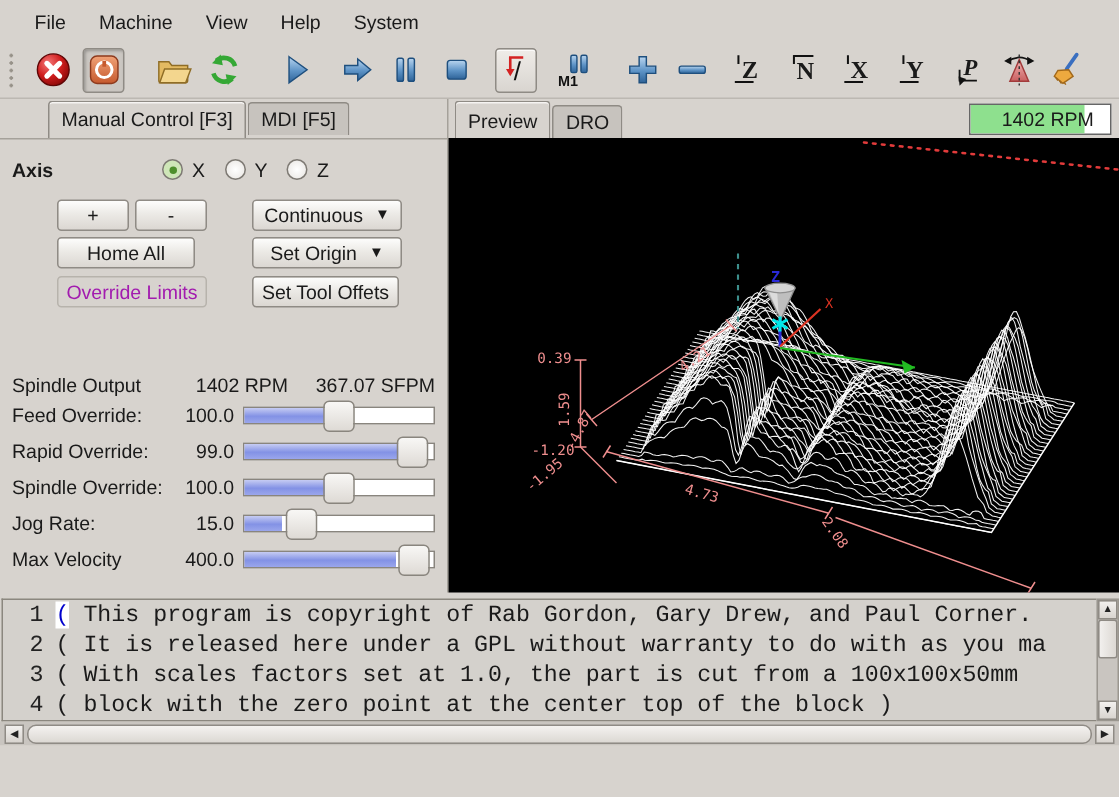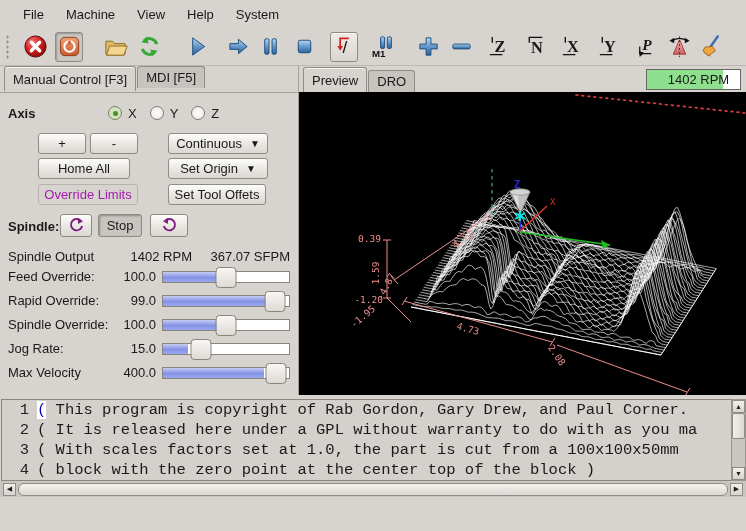--- a/index.html
+++ b/index.html
@@ -8,21 +8,21 @@
   .menubar{height:28px;display:flex;align-items:center;padding-left:12px;background:#d7d3ce;}
   .menu-item{padding:5px 11px;cursor:default;}
   .toolbar{height:38px;display:flex;align-items:center;background:#d7d3ce;border-bottom:1px solid #bcb8b2;}
   .grip{width:5px;height:26px;margin:0 2px 0 5px;background-image:radial-gradient(#979289 1px,transparent 1.3px);background-size:5px 5px;background-position:center;}
   .tbtn{width:28px;height:30px;display:flex;align-items:center;justify-content:center;border:1px solid transparent;border-radius:3px;}
   .tbtn svg{width:25px;height:25px;}
   .tbtn.framed{background:linear-gradient(#efece8,#d9d5d0);border:1px solid #8f8b85;box-shadow:inset 0 1px 0 #fbfaf9;}
   .tbtn.sunken{background:#cbc7c2;box-shadow:inset 1px 1px 2px rgba(0,0,0,.25);}
   .main{display:flex;height:329px;}
   .left{width:299px;position:relative;border-right:1px solid #a5a19a;}
-  .tabs-row{height:26px;position:relative;padding-left:4px;display:flex;align-items:flex-start;}
+  .tabs-row{height:26px;position:relative;padding-left:4px;display:flex;align-items:center;margin-left:28px;}
   .tab{height:22px;padding:0 8px;display:flex;align-items:center;background:#c7c3be;border:1px solid #8f8b85;border-bottom:none;border-radius:3px 3px 0 0;margin-right:1px;position:relative;}
   .tab.active{height:25px;background:#d7d3ce;box-shadow:inset 0 1px 0 #f6f4f2;z-index:2;}
   .left-panel{position:relative;height:303px;border-top:1px solid #a5a19a;background:#d7d3ce;}
   .row{position:absolute;left:0;right:0;display:flex;align-items:center;}
   .bold{font-weight:bold;text-align:right;}
   .abs{position:absolute;}
   .btn3d{display:flex;align-items:center;justify-content:center;background:linear-gradient(#fdfdfc,#eceae6 45%,#dbd7d2);border:1px solid #8f8b85;border-radius:3px;height:21px;font-size:13px;}
   .btn3d.pressed{background:#c8c4bf;box-shadow:inset 1px 1px 2px rgba(0,0,0,.28);}
   .btn3d.disabled{background:#d7d3ce;border-color:#b7b3ac;color:#a21caf;}
   .combo .arr{font-size:10px;margin-left:8px;}
@@ -277,38 +277,20 @@
           <span class="arr">▼</span>
         </div>
 
       <div class="btn3d abs disabled" style="top:91px;left:38px;width:100px">
           <span>Override Limits</span>
         </div>
       <div class="btn3d abs" style="top:91px;left:168px;width:98px">
           <span>Set Tool Offets</span>
         </div>
 
-      <div class="row" style="top:121px;height:24px">
-        <span class="bold" style="margin-left:8px">Spindle:</span>
-        <div class="btn3d abs" style="left:60px;width:32px;height:23px;top:0">
-          <svg width="17" height="17" viewBox="0 0 18 18">
-            <path d="M13.5 4 A6 6 0 1 0 15 9.5" fill="none" stroke="#7c1f7c" stroke-width="2"></path>
-            <polygon points="10.5,1 16,4.5 10.5,7.5" fill="#7c1f7c"></polygon>
-          </svg>
-        </div>
-        <div class="btn3d abs pressed" style="left:98px;width:44px;height:23px;top:0">
-            <span>Stop</span>
-          </div>
-        <div class="btn3d abs" style="left:150px;width:38px;height:23px;top:0">
-          <svg width="17" height="17" viewBox="0 0 18 18">
-            <path d="M4.5 4 A6 6 0 1 1 3 9.5" fill="none" stroke="#7c1f7c" stroke-width="2"></path>
-            <polygon points="7.5,1 2,4.5 7.5,7.5" fill="#7c1f7c"></polygon>
-          </svg>
-        </div>
-      </div>
 
       <div class="row" style="top:155px;height:16px">
         <span style="margin-left:8px">Spindle Output</span>
         <span class="val abs" style="left:120px;width:72px">1402 RPM</span>
         <span class="val abs" style="left:200px;width:90px">367.07 SFPM</span>
       </div>
 
       <div id="sliders">
           <div class="slider-row" style="top: 172px;">
             <span class="slab">Feed Override:</span>

